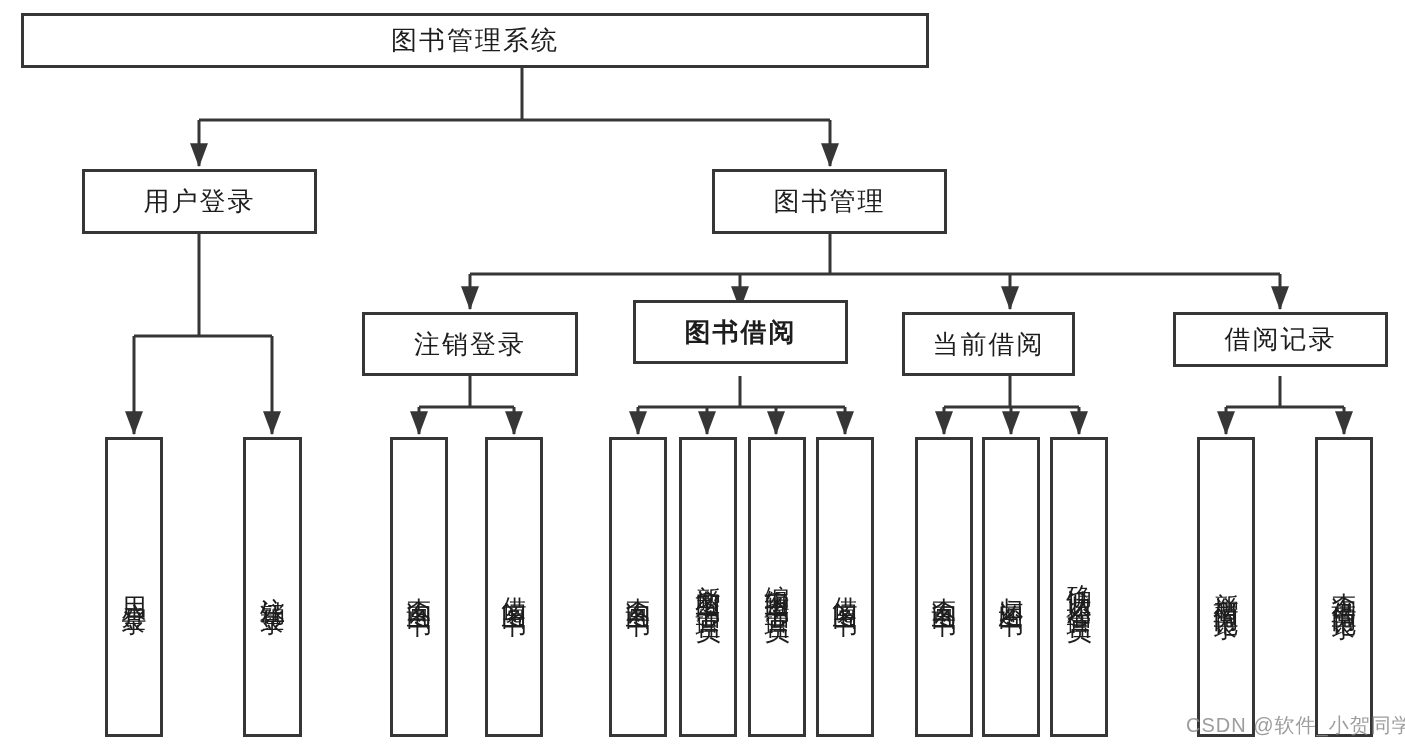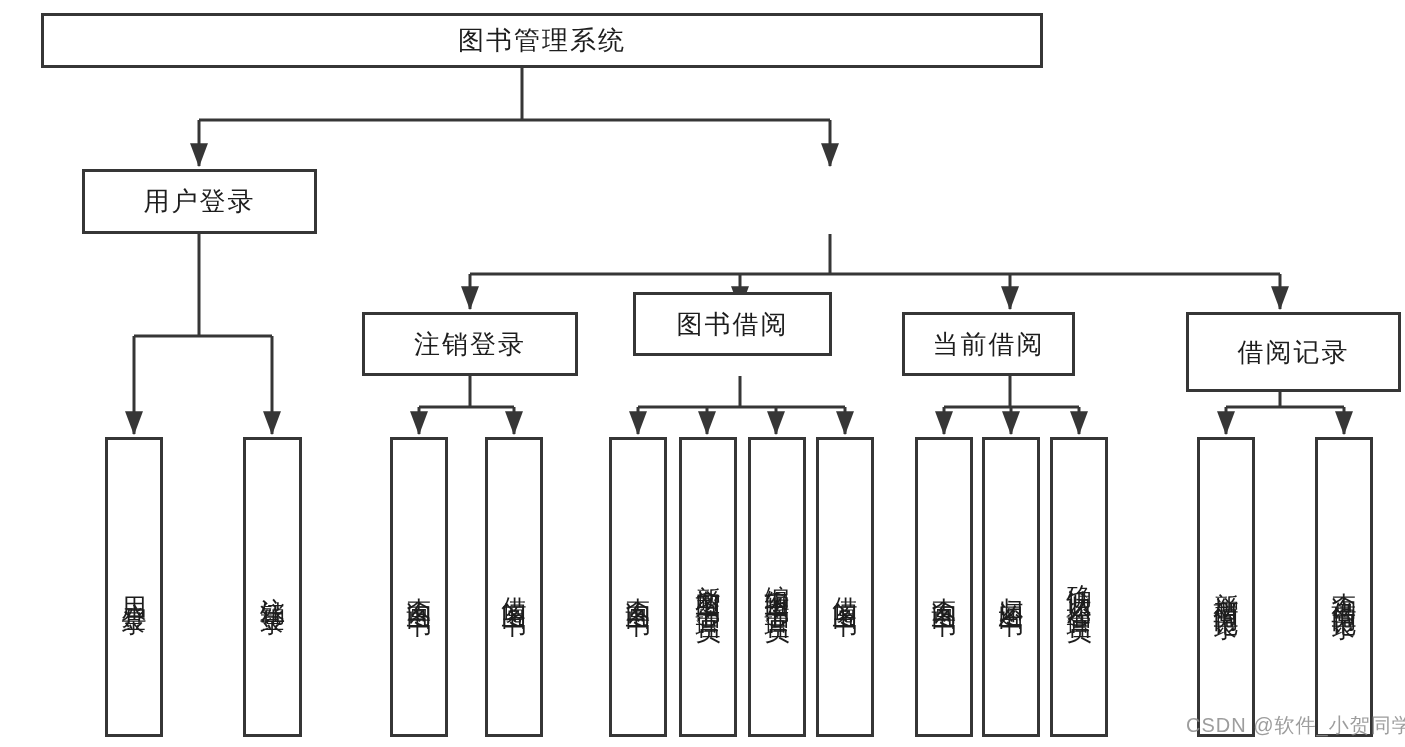--- a/index.html
+++ b/index.html
@@ -102,28 +102,29 @@
 
       <line x1="944" y1="407" x2="944" y2="434" marker-end="url(#ah)"></line>
       <line x1="1011" y1="407" x2="1011" y2="434" marker-end="url(#ah)"></line>
       <line x1="1079" y1="407" x2="1079" y2="434" marker-end="url(#ah)"></line>
 
       <line x1="1226" y1="407" x2="1226" y2="434" marker-end="url(#ah)"></line>
       <line x1="1344" y1="407" x2="1344" y2="434" marker-end="url(#ah)"></line>
     </g>
   </svg>
 
-  <div class="node hnode" style="left:21px;top:13px;width:1002px;height:55px;margin-left:20px;">图书管理系统</div>
+  <div class="node hnode" style="left:21px;top:13px;width:908px;height:55px;">图书管理系统</div>
 
   <div class="node hnode" style="left:82px;top:169px;width:235px;height:65px;">用户登录</div>
+  <div class="node hnode" style="left:712px;top:169px;width:235px;height:65px;">图书管理</div>
 
   <div class="node hnode" style="left:362px;top:312px;width:216px;height:64px;">注销登录</div>
-  <div class="node hnode" style="left:633px;top:292px;width:199px;height:64px;">图书借阅</div>
+  <div class="node hnode" style="left:633px;top:300px;width:215px;height:64px;font-weight:bold;">图书借阅</div>
   <div class="node hnode" style="left:902px;top:312px;width:173px;height:64px;">当前借阅</div>
-  <div class="node hnode" style="left:1173px;top:312px;width:215px;height:80px;margin-left:13px;">借阅记录</div>
+  <div class="node hnode" style="left:1173px;top:312px;width:215px;height:55px;">借阅记录</div>
 
   <div class="node vnode" style="left:105px;top:437px;width:58px;height:300px;">用户登录</div>
   <div class="node vnode" style="left:243px;top:437px;width:59px;height:300px;">注销登录</div>
 
   <div class="node vnode" style="left:390px;top:437px;width:58px;height:300px;">查询图书</div>
   <div class="node vnode" style="left:485px;top:437px;width:58px;height:300px;">借阅图书</div>
 
   <div class="node vnode" style="left:609px;top:437px;width:58px;height:300px;">查询图书</div>
   <div class="node vnode" style="left:679px;top:437px;width:58px;height:300px;">新增图书（管理员）</div>
   <div class="node vnode" style="left:748px;top:437px;width:58px;height:300px;">编辑图书（管理员）</div>

